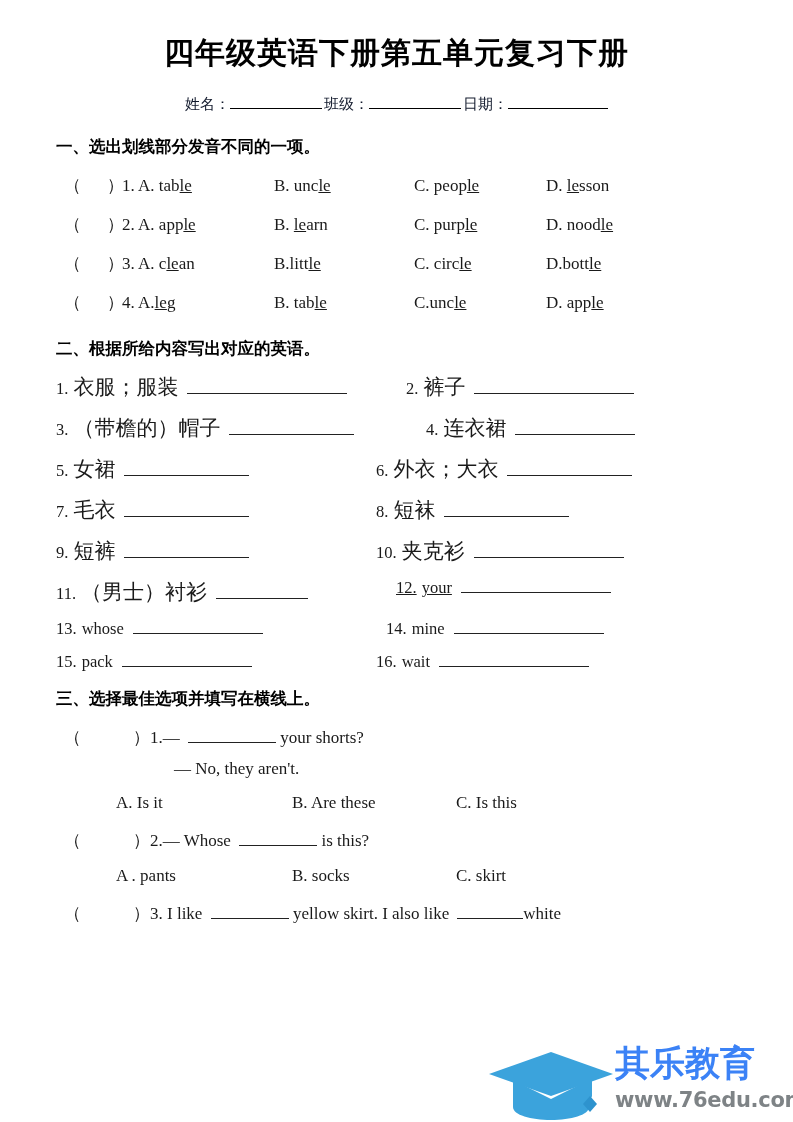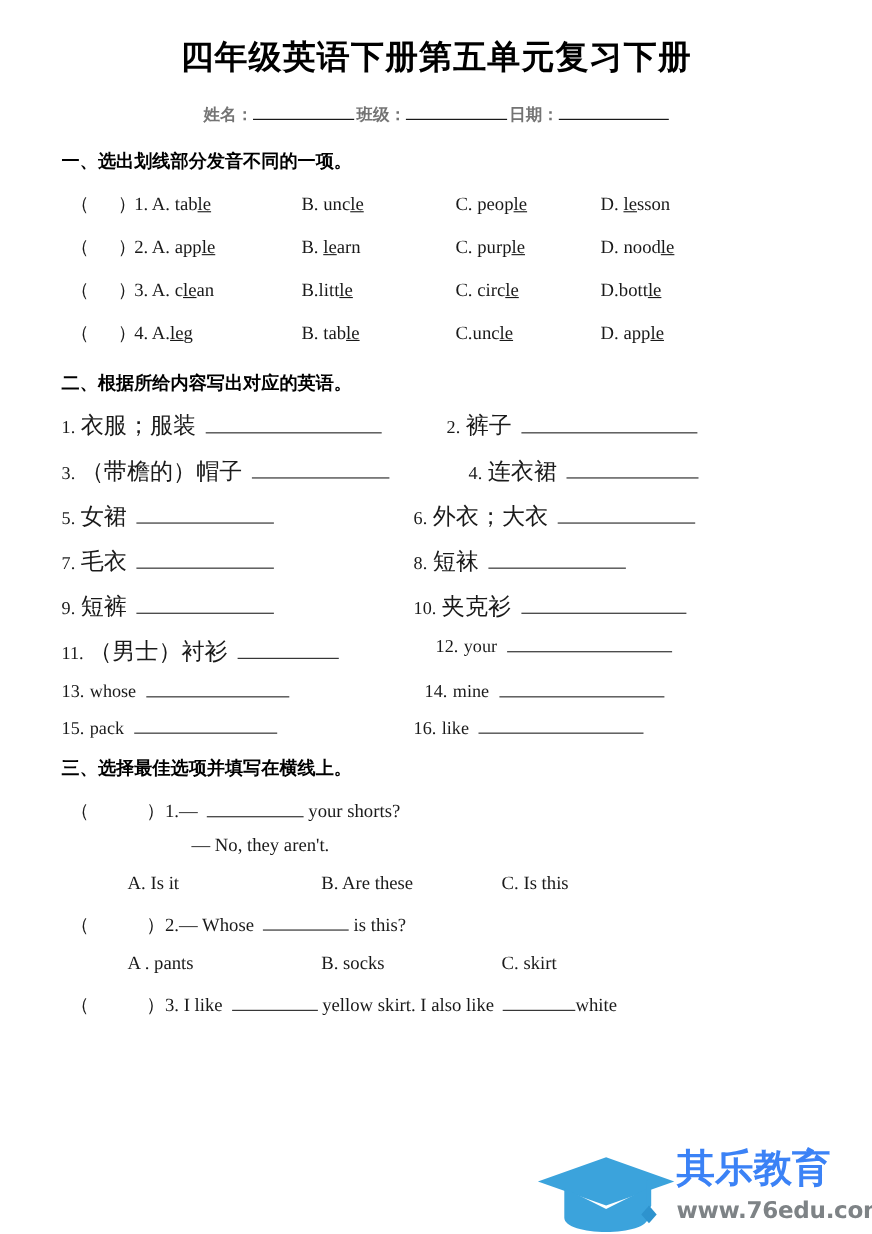--- a/index.html
+++ b/index.html
@@ -36,23 +36,23 @@
     color: #000;
   }
 
   
   .meta-row {
     display: flex;
     justify-content: center;
     align-items: baseline;
     margin-top: 24px;
     font-family: "DejaVu Sans", "Liberation Sans", sans-serif;
-    font-weight: bold;
+    font-weight: normal;
     font-size: 15px;
-    color: #737373;
+    color: #0f172a;
   }
   .meta-label { white-space: nowrap; }
   .meta-blank {
     display: inline-block;
     border-bottom: 1.6px solid #000;
     height: 15px;
   }
   .mb-name  { width: 92px; margin-right: 2px; }
   .mb-class { width: 92px; margin-right: 2px; }
   .mb-date  { width: 100px; }
@@ -286,21 +286,21 @@
           <span class="zh">夹克衫</span>
           <span class="blank" style="width: 150px;"></span>
         </div>
       </div>
       <div class="trans-row" style="position: relative;">
         <div class="trans-cell">
           <span class="num">11.</span>
           <span class="zh">（男士）衬衫</span>
           <span class="blank" style="width: 92px;"></span>
         </div>
-        <div class="trans-cell" style="margin-left: 0px; position: absolute; left: 350px; top: 0px;">
+        <div class="trans-cell" style="margin-left: 0px; position: absolute; left: 350px; top: 0px; text-decoration: underline;">
           <span class="num">12.</span>
           <span class="">your</span>
           <span class="blank" style="width: 150px;"></span>
         </div>
       </div>
       <div class="trans-row" style="position: relative;">
         <div class="trans-cell">
           <span class="num">13.</span>
           <span class="">whose</span>
           <span class="blank" style="width: 130px;"></span>
@@ -312,21 +312,21 @@
         </div>
       </div>
       <div class="trans-row" style="position: relative;">
         <div class="trans-cell">
           <span class="num">15.</span>
           <span class="">pack</span>
           <span class="blank" style="width: 130px;"></span>
         </div>
         <div class="trans-cell" style="margin-left: 0px; position: absolute; left: 330px; top: 0px;">
           <span class="num">16.</span>
-          <span class="">like</span>
+          <span class="">wait</span>
           <span class="blank" style="width: 150px;"></span>
         </div>
       </div>
     </div>
 
   <h2 class="section-head sec3">三、选择最佳选项并填写在横线上。</h2>
   <div id="sec3-rows">
       <div class="mc-q">
         <span class="mc-paren"><span class="pl">（</span><span>）</span></span>
         <span><span>1.</span><span class="dash">— </span><span class="blank" style="width: 88px; margin-left: 4px;"></span><span> your shorts?</span></span>

